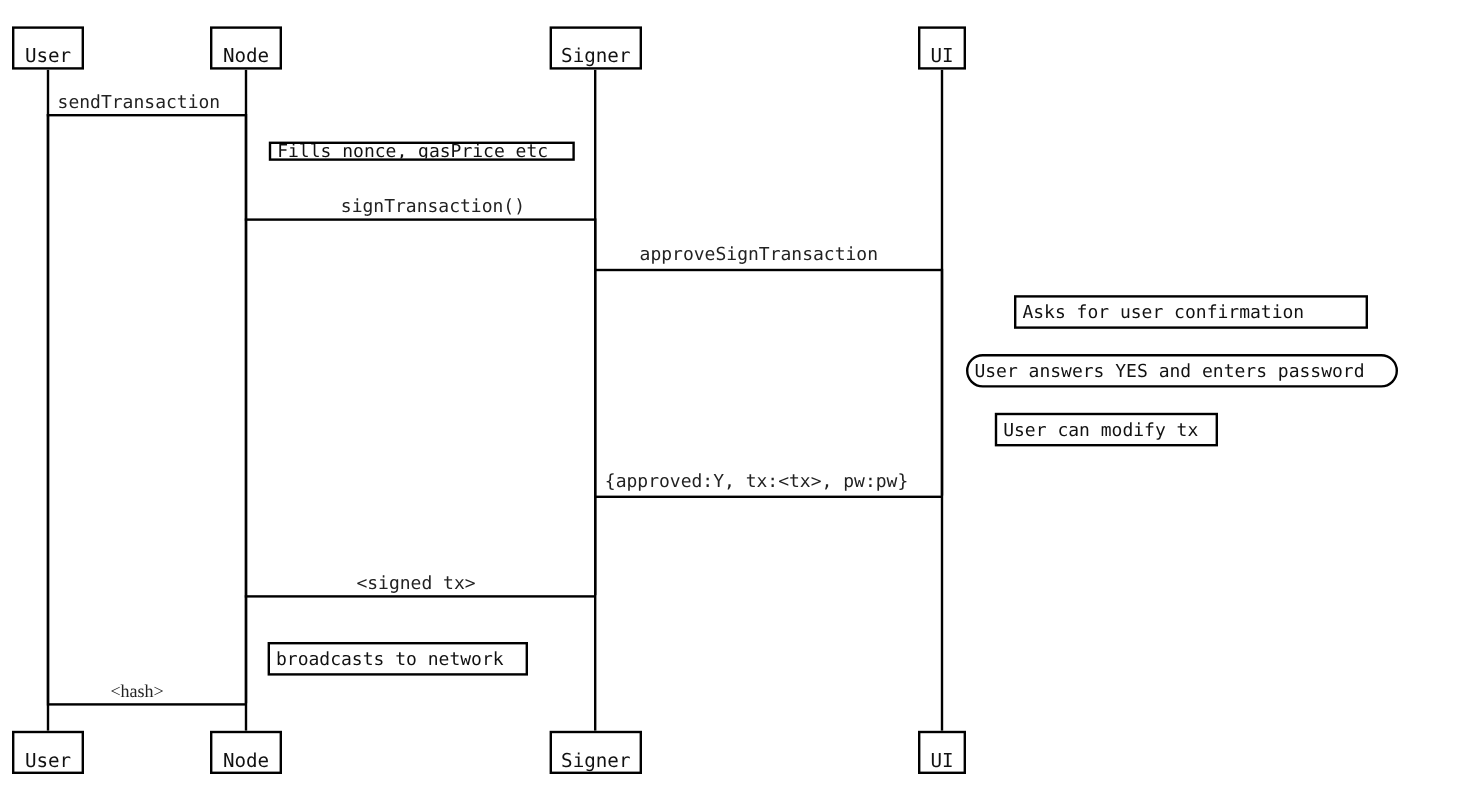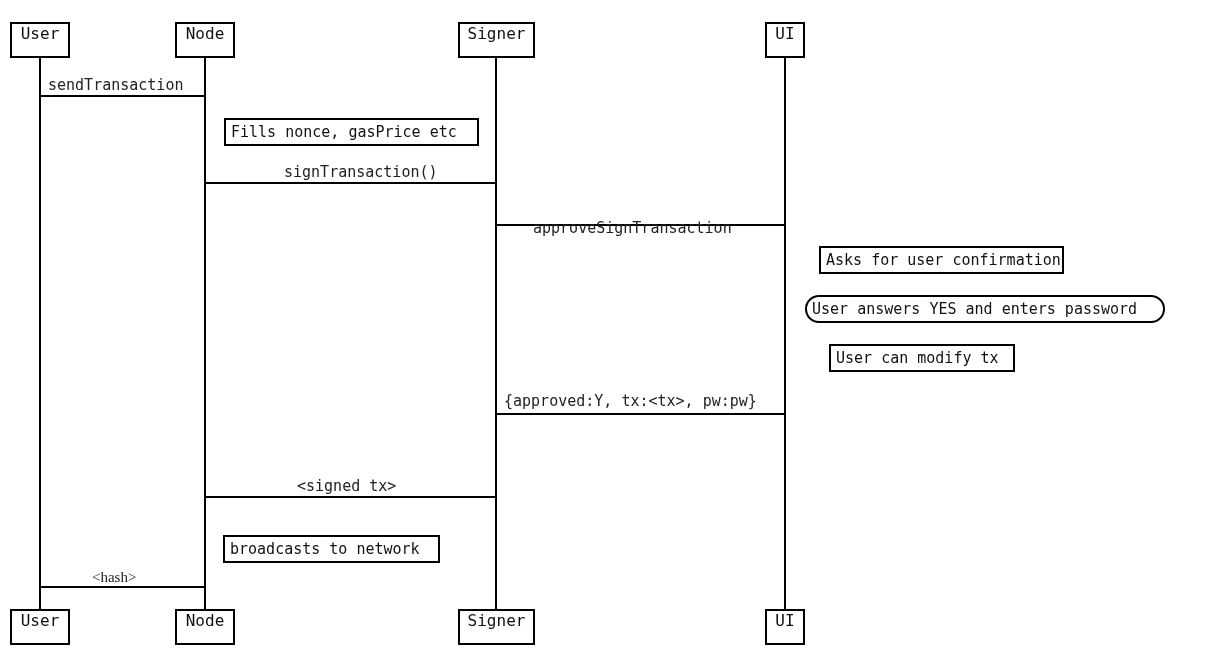--- a/index.html
+++ b/index.html
@@ -16,21 +16,21 @@
     font-family: "DejaVu Sans Mono", "Liberation Mono", monospace;
     overflow: hidden;
   }
   
   .participant {
     position: absolute;
     box-sizing: border-box;
     border: 2px solid #000000;
     background: #ffffff;
     display: flex;
-    align-items: flex-start;
+    align-items: flex-end;
     justify-content: center;
     font-size: 16px;
     color: #111111;
     letter-spacing: 0px;
     white-space: nowrap;
     z-index: 5;
   }
   
   .lifeline {
     position: absolute;
@@ -122,29 +122,29 @@
 
   <div class="msg-line" style="left:39px;  top:95px;  width:166px;"></div>
   <div class="msg-line" style="left:204px; top:182px; width:292px;"></div>
   <div class="msg-line" style="left:495px; top:224px; width:290px;"></div>
   <div class="msg-line" style="left:495px; top:413px; width:290px;"></div>
   <div class="msg-line" style="left:204px; top:496px; width:292px;"></div>
   <div class="msg-line" style="left:39px;  top:586px; width:166px;"></div>
 
   <div class="msg-label" style="left:48px;  top:76px;">sendTransaction</div>
   <div class="msg-label" style="left:268px; top:163px;margin-left:16px;">signTransaction()</div>
-  <div class="msg-label" style="left:533px; top:203px;margin-top:16px;">approveSignTransaction</div>
+  <div class="msg-label" style="left:533px; top:203px;">approveSignTransaction</div>
   <div class="msg-label" style="left:504px; top:392px;">{approved:Y, tx:&lt;tx&gt;, pw:pw}</div>
   <div class="msg-label" style="left:297px; top:477px;">&lt;signed tx&gt;</div>
   <div class="msg-label" style="left:92px;  top:568px;font-family:Liberation Serif, serif;">&lt;hash&gt;</div>
 
-  <div class="note" style="left:224px; top:118px; width:255px; height:28px;">
+  <div class="note" style="left:224px; top:118px; width:255px; height:16px;">
     <span>Fills nonce, gasPrice etc</span>
   </div>
-  <div class="note" style="left:819px; top:246px; width:245px; height:28px;">
+  <div class="note" style="left:845px; top:246px; width:295px; height:28px;">
     <span>Asks for user confirmation</span>
   </div>
   <div class="note" style="left:805px; top:295px; width:360px; height:28px;border-radius:14px;">
     <span>User answers YES and enters password</span>
   </div>
   <div class="note" style="left:805px; top:344px; width:186px; height:28px;margin-left:24px;">
     <span>User can modify tx</span>
   </div>
   <div class="note" style="left:223px; top:535px; width:217px; height:28px;">
     <span>broadcasts to network</span>

